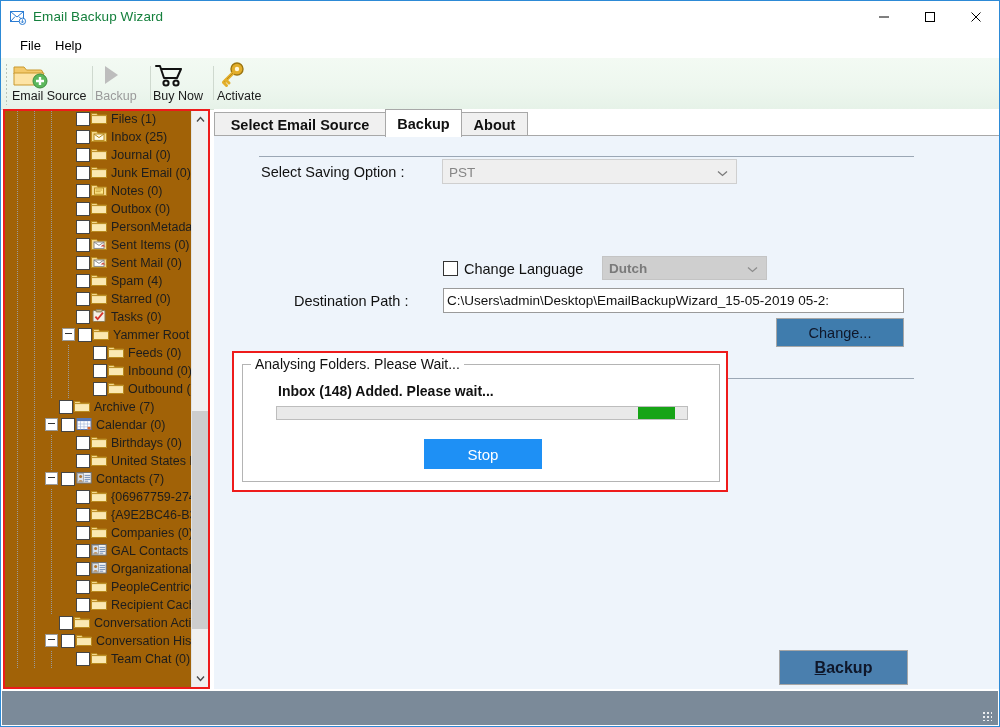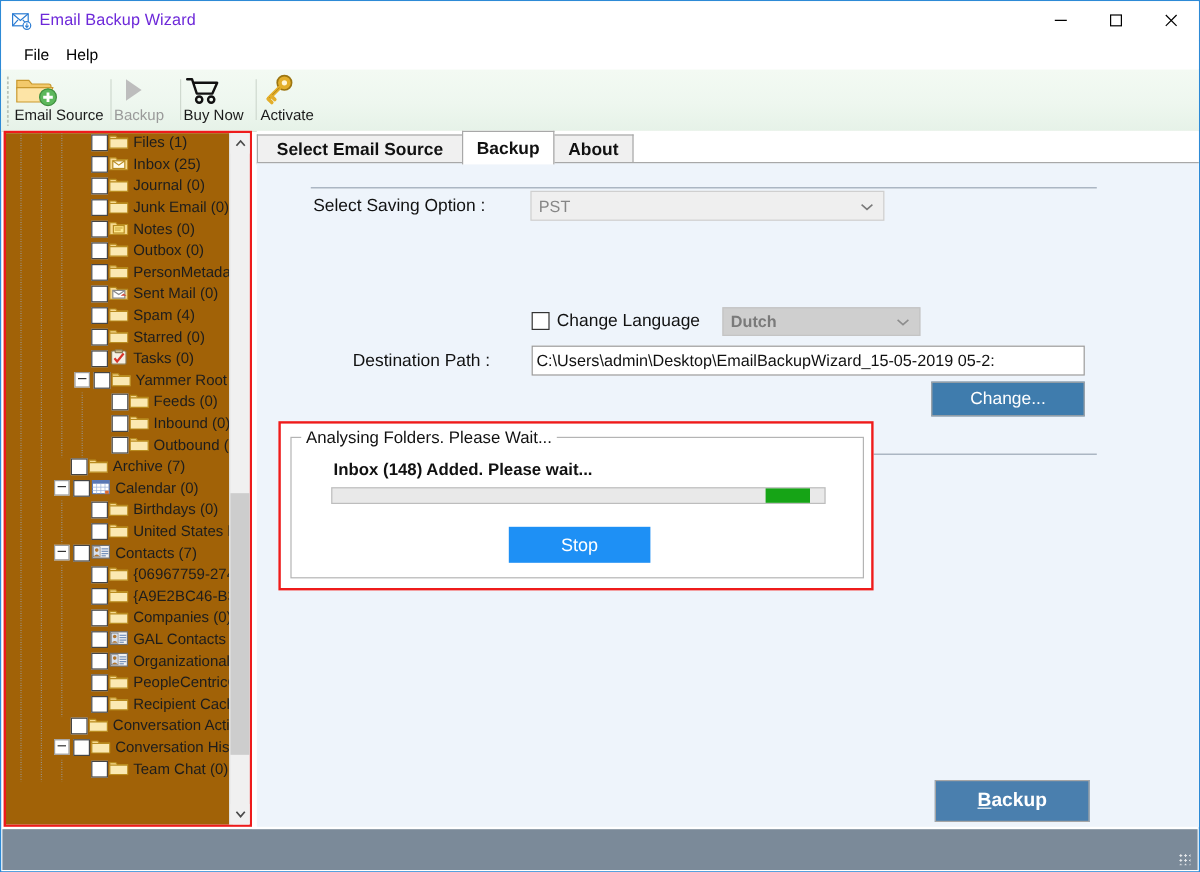--- a/index.html
+++ b/index.html
@@ -8,21 +8,21 @@
     font-family:"Liberation Sans", sans-serif;
     background:#ffffff;
     -webkit-font-smoothing:antialiased;
   }
   .app{position:relative;width:1000px;height:727px;box-sizing:border-box;
        border:1px solid #2d8ad6;background:#fff;}
 
   
   .titlebar{position:absolute;left:0;top:0;width:998px;height:33px;background:#ffffff;}
   .title-icon{position:absolute;left:9px;top:9px;width:17px;height:15px;}
-  .title-text{position:absolute;left:32px;top:8px;font-size:13.5px;color:#6d28d9;
+  .title-text{position:absolute;left:32px;top:8px;font-size:13.5px;color:#15803d;
               letter-spacing:.1px;white-space:nowrap;}
   .winbtn{position:absolute;top:0;width:46px;height:32px;cursor:default;}
   .winbtn svg{position:absolute;left:50%;top:50%;transform:translate(-50%,-50%);}
   #btn-min{left:860px;} #btn-max{left:906px;} #btn-close{left:952px;}
 
   
   .menubar{position:absolute;left:0;top:33px;width:998px;height:24px;background:#fff;}
   .menu-item{position:absolute;top:2px;height:20px;line-height:20px;font-size:13px;
              color:#000;padding:0 8px;cursor:default;}
   #menu-file{left:11px;} #menu-help{left:46px;}
@@ -106,21 +106,21 @@
   .checkrow{position:absolute;cursor:default;}
   .bigcb{display:inline-block;width:13px;height:13px;border:1px solid #333;
          background:#fff;vertical-align:middle;margin-right:6px;}
   .checkrow span.t{font-size:14.5px;color:#111;vertical-align:middle;}
 
   .txtinput{position:absolute;box-sizing:border-box;border:1px solid #9a9a9a;
         background:#fff;font-family:"Liberation Sans",sans-serif;font-size:13.5px;
         color:#111;padding:0 3px;outline:none;}
 
   .btn-blue{position:absolute;box-sizing:border-box;background:#3f7cad;
-        border:1px solid #a6a6a6;color:#ffffff;font-size:14.5px;cursor:default;
+        border:1px solid #a6a6a6;color:#0f172a;font-size:14.5px;cursor:default;
         display:flex;align-items:center;justify-content:center;}
   .btn-blue.strong{background:#4a7fae;font-weight:bold;font-size:16px;}
 
   
   .redbox{position:absolute;border:2px solid #ee1b1b;box-sizing:border-box;background:#fff;}
   .grpbox{position:absolute;box-sizing:border-box;border:1px solid #b4b4b4;background:#fff;}
   .grptitle{position:absolute;background:#fff;padding:0 4px;font-size:14px;color:#111;}
   .status-txt{position:absolute;font-size:14px;font-weight:bold;color:#111;white-space:nowrap;}
   .pbar{position:absolute;box-sizing:border-box;border:1px solid #bdbdbd;background:#e9e9e9;}
   .pchunk{position:absolute;top:0;height:100%;background:#16a416;}
@@ -254,20 +254,26 @@
             </svg></span><span class="lbl">Outbox (0)</span><span class="dots" style="left: 12px;"></span><span class="dots" style="left: 29px;"></span><span class="dots" style="left: 46px;"></span></div>
         <div class="row"><span class="ind" style="width: 57px;"></span><span class="expander none"></span><span class="cb"></span><span class="ic"><svg width="16" height="13" viewBox="0 0 16 13">
               <path d="M0.5 2.5 h5 l1.3 1.6 h8.7 v8.4 h-15 z" fill="#f6d98f" stroke="#b98b1f"></path>
               <path d="M0.5 4.6 h15 v7.9 h-15 z" fill="#fbe9b2" stroke="#b98b1f"></path>
             </svg></span><span class="lbl">PersonMetadat</span><span class="dots" style="left: 12px;"></span><span class="dots" style="left: 29px;"></span><span class="dots" style="left: 46px;"></span></div>
         <div class="row"><span class="ind" style="width: 57px;"></span><span class="expander none"></span><span class="cb"></span><span class="ic"><svg width="16" height="13" viewBox="0 0 16 13">
               <path d="M0.5 2.5 h5 l1.3 1.6 h8.7 v8.4 h-15 z" fill="#f6d98f" stroke="#b98b1f"></path>
               <rect x="3" y="5" width="10" height="6.4" fill="#fff" stroke="#8a8a8a"></rect>
               <path d="M3 5 l5 3.4 L13 5" fill="none" stroke="#8a8a8a"></path>
               <path d="M9.5 9.5 l2.5-2 2.5 2" fill="#d04a3a"></path>
+            </svg></span><span class="lbl">Sent Items (0)</span><span class="dots" style="left: 12px;"></span><span class="dots" style="left: 29px;"></span><span class="dots" style="left: 46px;"></span></div>
+        <div class="row"><span class="ind" style="width: 57px;"></span><span class="expander none"></span><span class="cb"></span><span class="ic"><svg width="16" height="13" viewBox="0 0 16 13">
+              <path d="M0.5 2.5 h5 l1.3 1.6 h8.7 v8.4 h-15 z" fill="#f6d98f" stroke="#b98b1f"></path>
+              <rect x="3" y="5" width="10" height="6.4" fill="#fff" stroke="#8a8a8a"></rect>
+              <path d="M3 5 l5 3.4 L13 5" fill="none" stroke="#8a8a8a"></path>
+              <path d="M9.5 9.5 l2.5-2 2.5 2" fill="#d04a3a"></path>
             </svg></span><span class="lbl">Sent Mail (0)</span><span class="dots" style="left: 12px;"></span><span class="dots" style="left: 29px;"></span><span class="dots" style="left: 46px;"></span></div>
         <div class="row"><span class="ind" style="width: 57px;"></span><span class="expander none"></span><span class="cb"></span><span class="ic"><svg width="16" height="13" viewBox="0 0 16 13">
               <path d="M0.5 2.5 h5 l1.3 1.6 h8.7 v8.4 h-15 z" fill="#f6d98f" stroke="#b98b1f"></path>
               <path d="M0.5 4.6 h15 v7.9 h-15 z" fill="#fbe9b2" stroke="#b98b1f"></path>
             </svg></span><span class="lbl">Spam (4)</span><span class="dots" style="left: 12px;"></span><span class="dots" style="left: 29px;"></span><span class="dots" style="left: 46px;"></span></div>
         <div class="row"><span class="ind" style="width: 57px;"></span><span class="expander none"></span><span class="cb"></span><span class="ic"><svg width="16" height="13" viewBox="0 0 16 13">
               <path d="M0.5 2.5 h5 l1.3 1.6 h8.7 v8.4 h-15 z" fill="#f6d98f" stroke="#b98b1f"></path>
               <path d="M0.5 4.6 h15 v7.9 h-15 z" fill="#fbe9b2" stroke="#b98b1f"></path>
             </svg></span><span class="lbl">Starred (0)</span><span class="dots" style="left: 12px;"></span><span class="dots" style="left: 29px;"></span><span class="dots" style="left: 46px;"></span></div>
         <div class="row"><span class="ind" style="width: 57px;"></span><span class="expander none"></span><span class="cb"></span><span class="ic"><svg width="16" height="13" viewBox="0 0 16 13">

